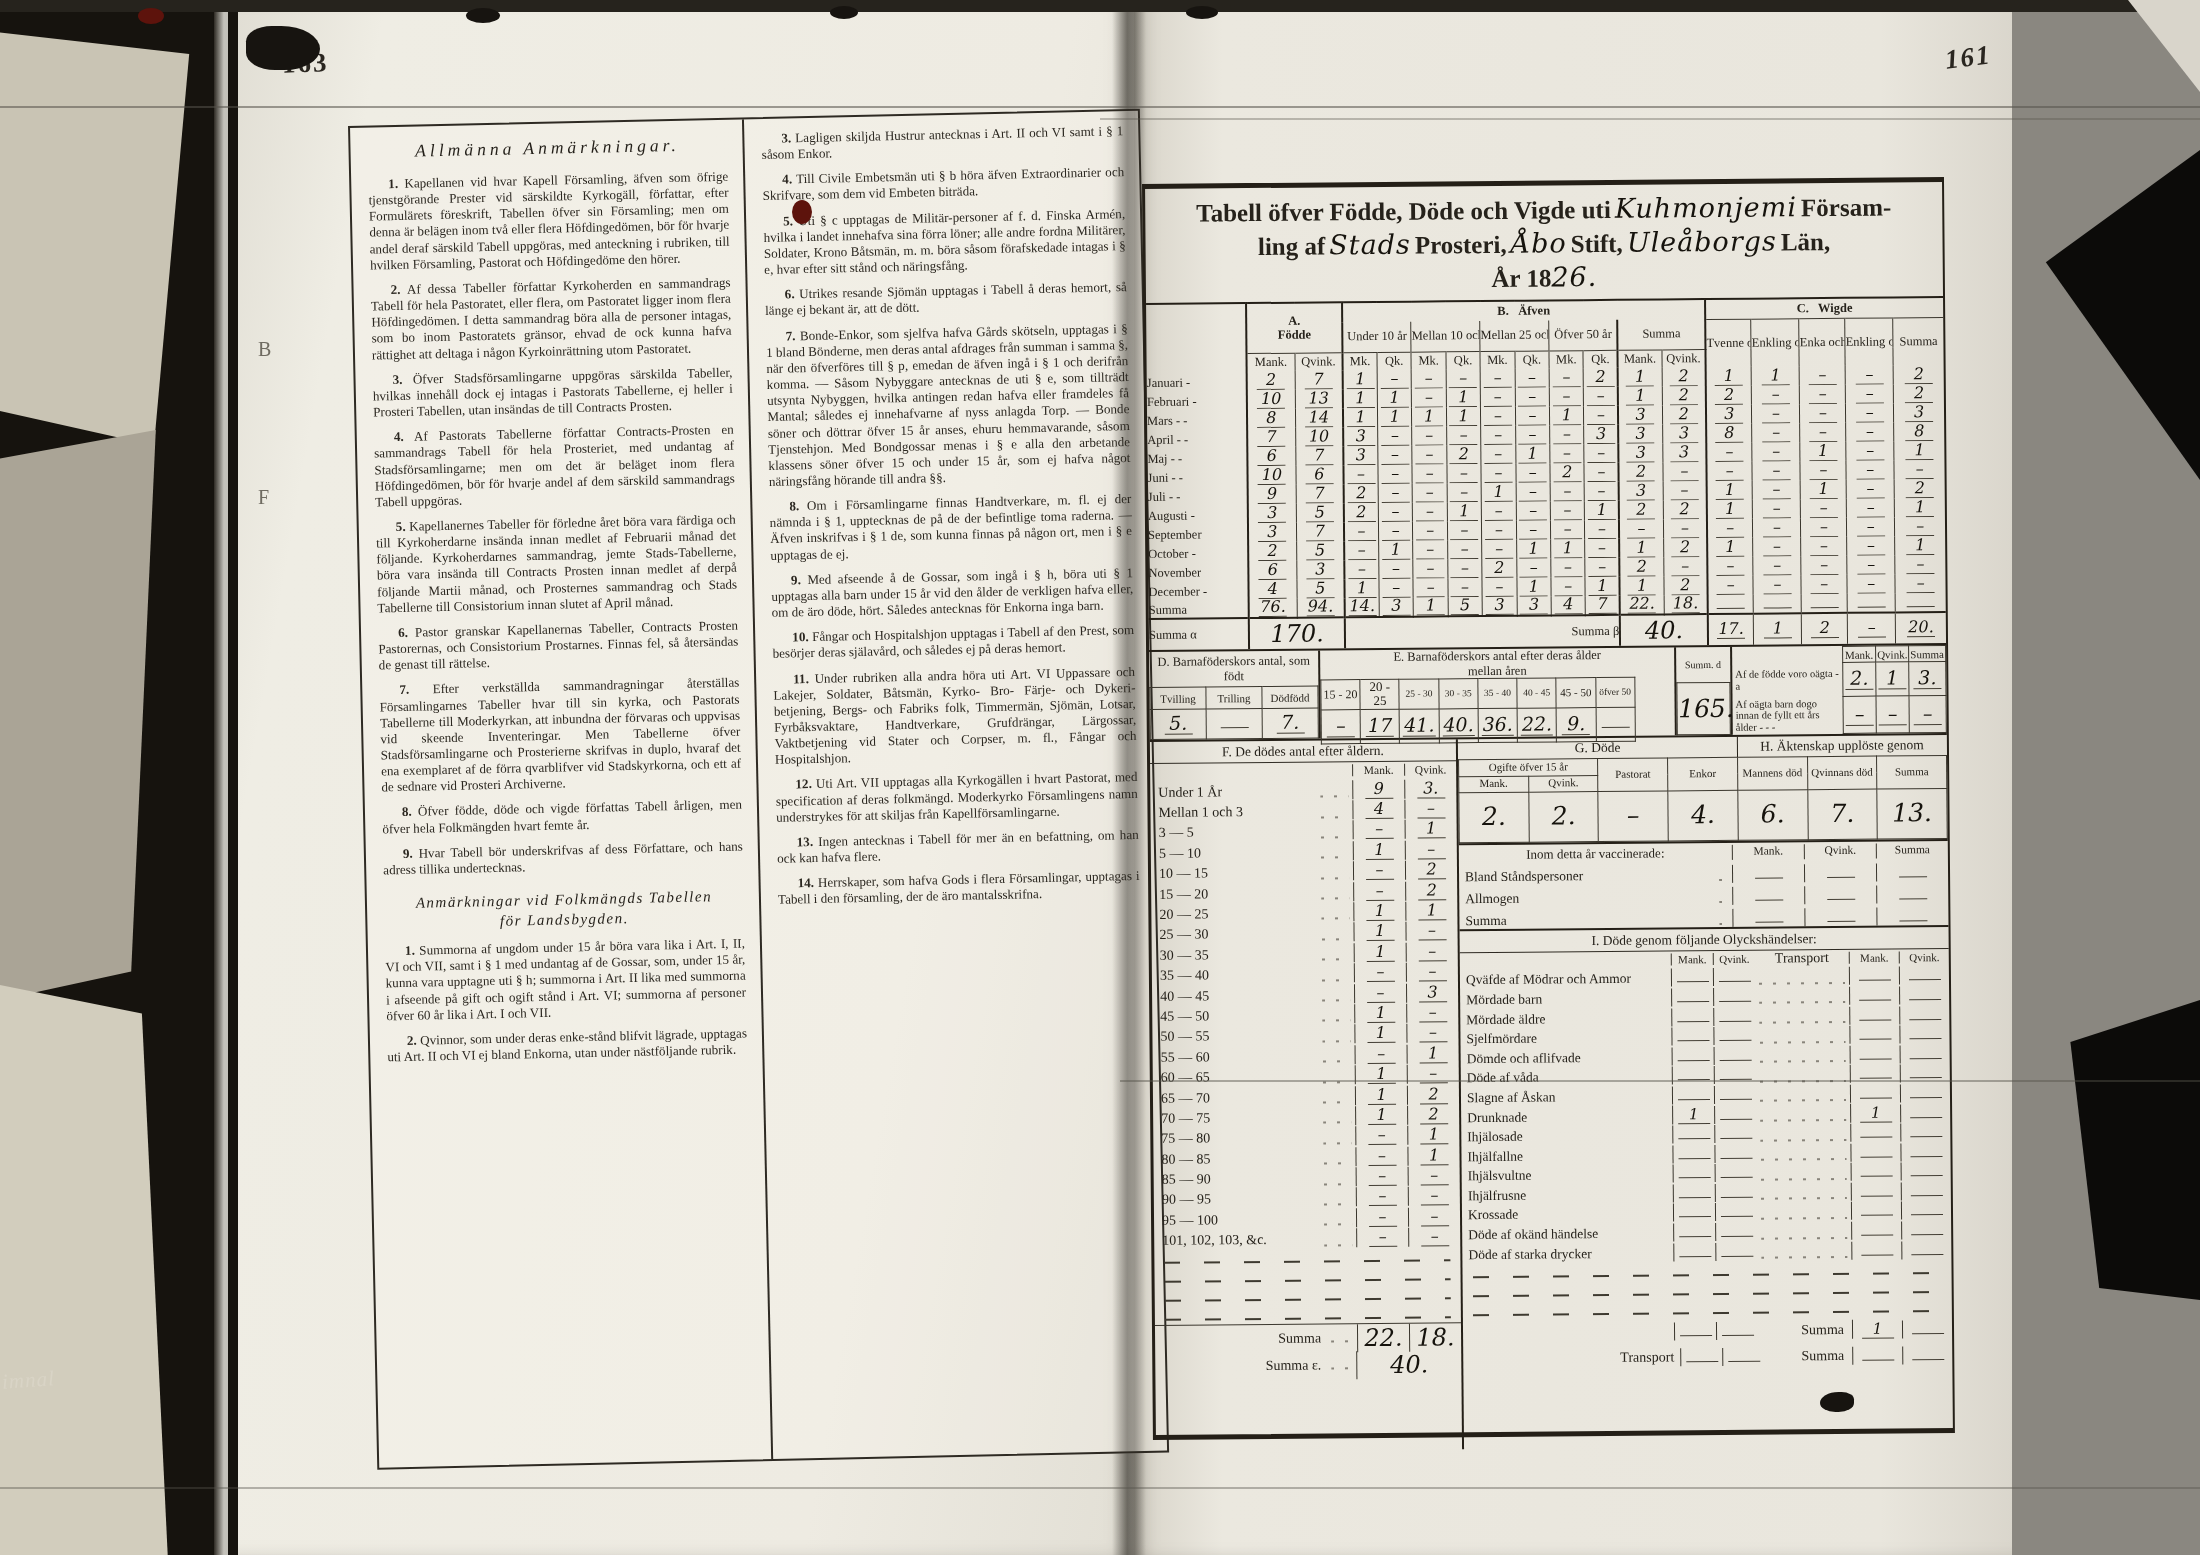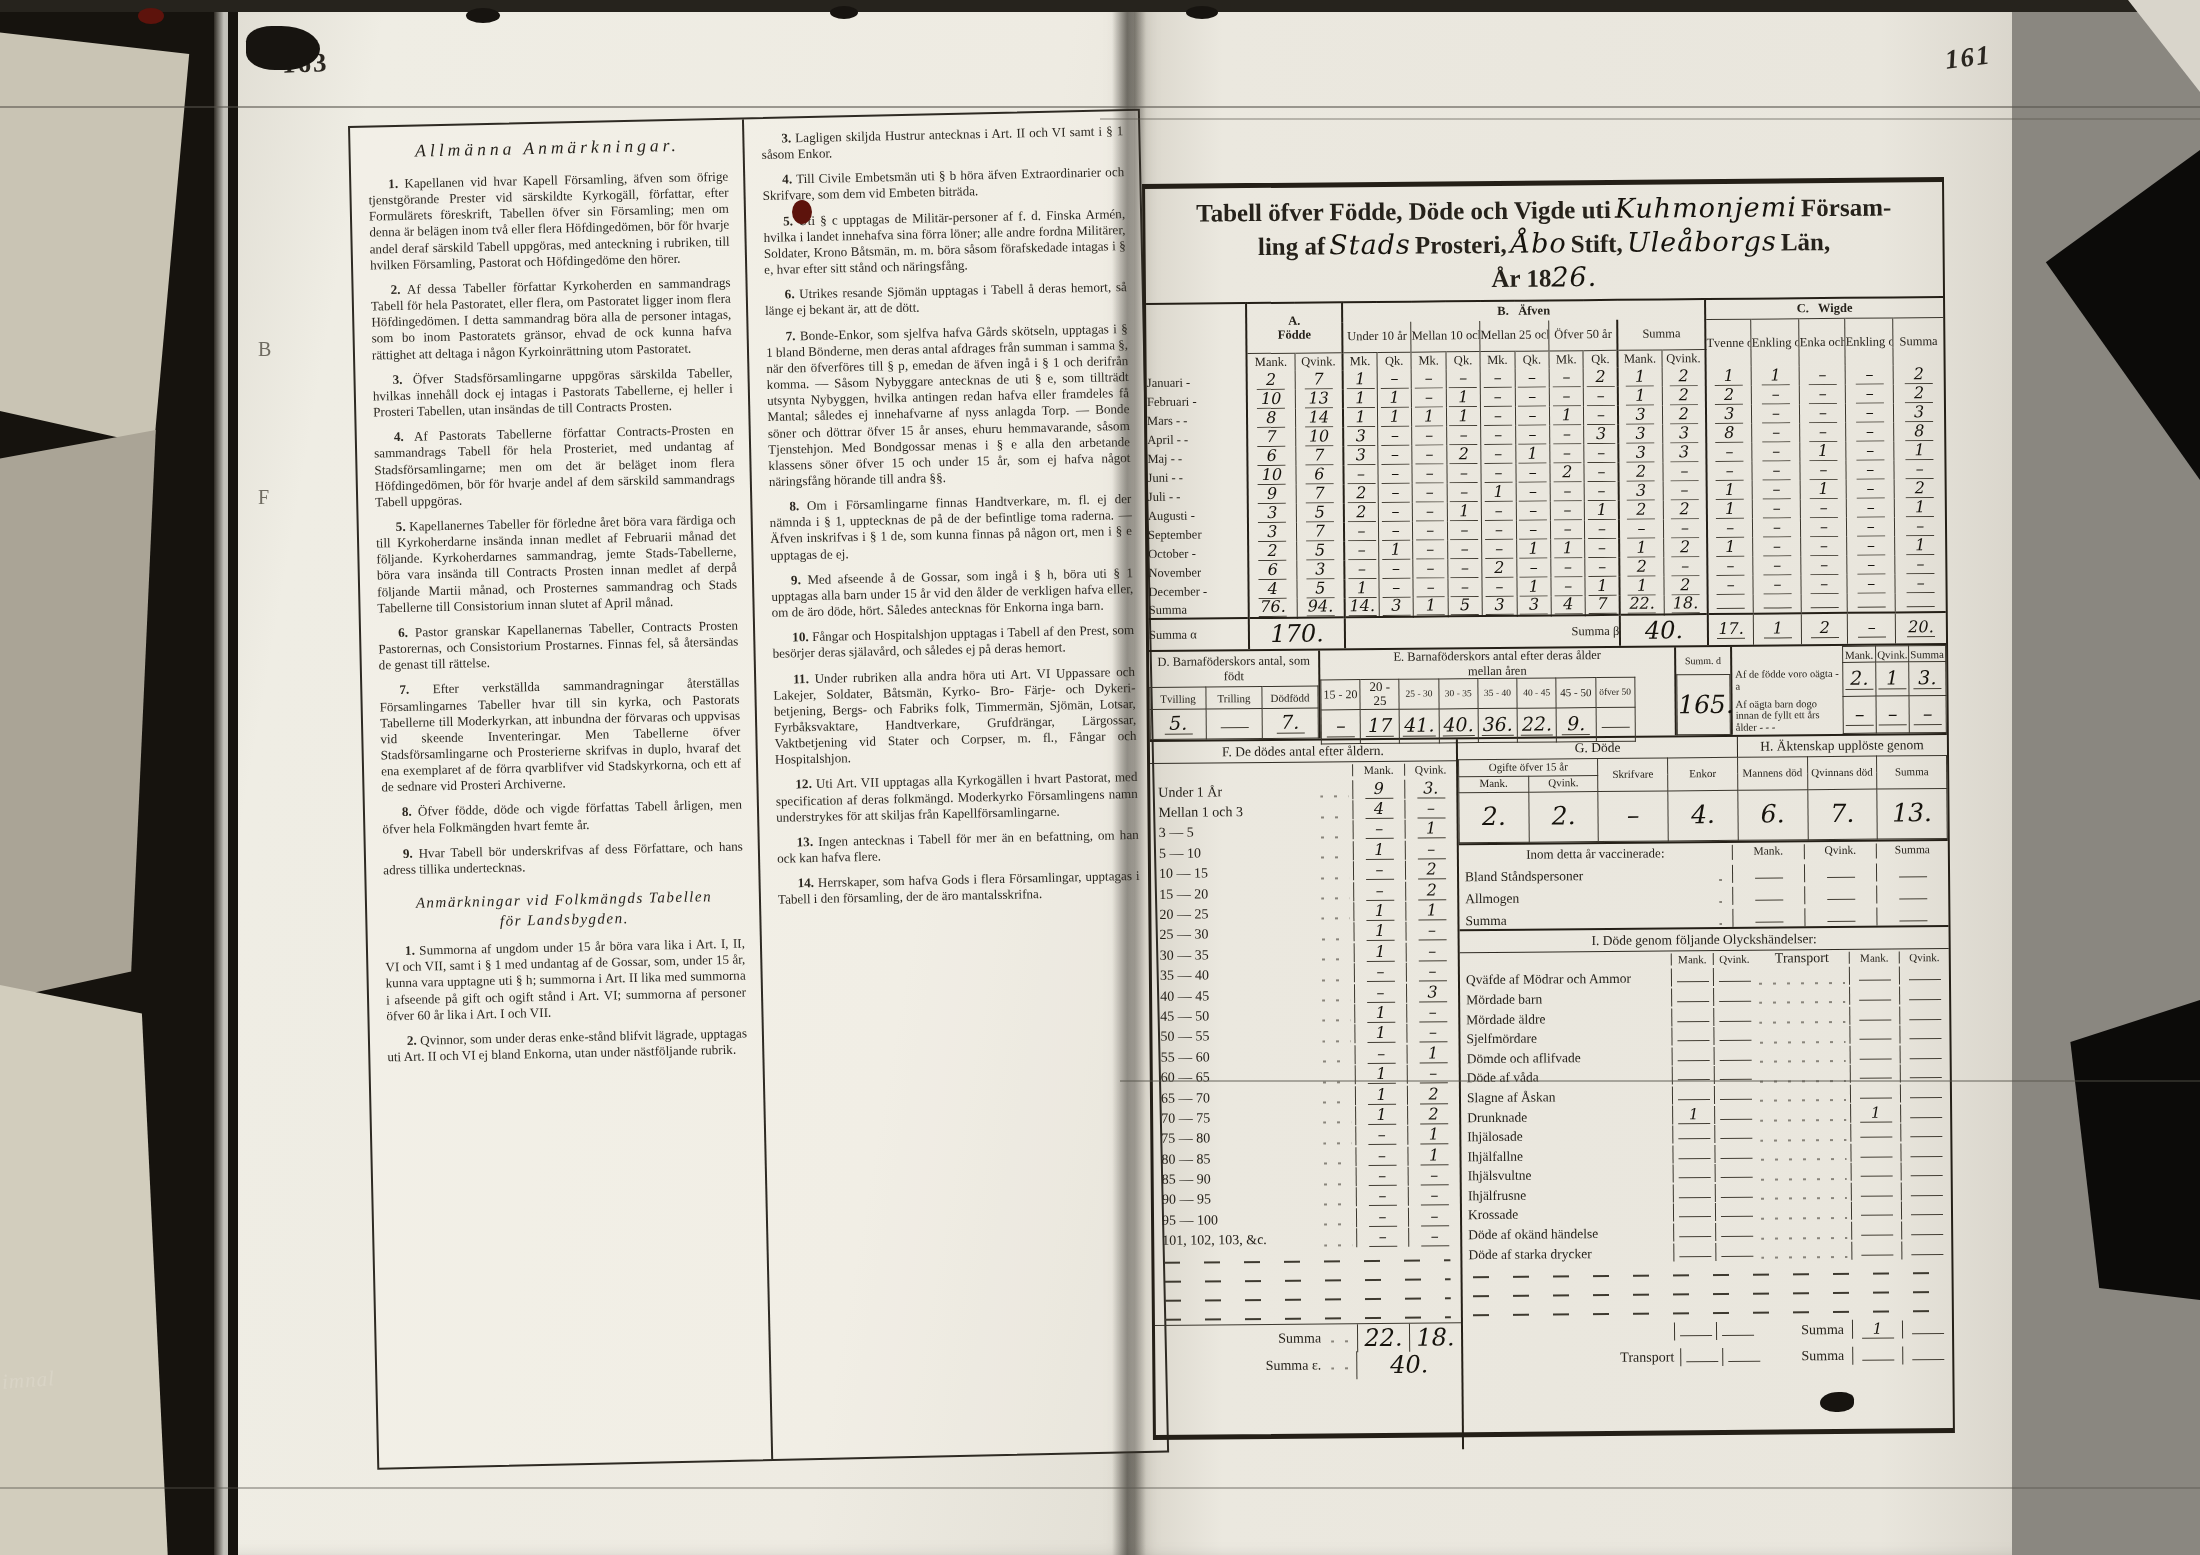--- a/index.html
+++ b/index.html
@@ -659,21 +659,21 @@
               </tr>
         </tbody>
           </table>
       </div>
       <div class="blk" style="width:58px">
         <table style="width:100%;height:100%">
           <tbody>
               <tr>
                 <td class="t" style="font-size:10px">Summ. d</td>
               </tr>
-          <tr style="height:60px">
+          <tr style="height:52px">
                 <td><span class="hw" style="font-size:25px">165.</span></td>
               </tr>
         </tbody>
           </table>
       </div>
       <div style="flex:1">
         <table style="width:100%;height:100%">
           <tbody>
               <tr style="height:16px">
             <td style="border:none;width:108px"></td>
@@ -889,21 +889,21 @@
       <div class="rcol">
 
         <table class="gh" style="width:100%">
           <tbody>
               <tr style="height:20px">
             <td colspan="4" class="t">G.  Döde</td>
             <td colspan="3" class="t" style="border-left:1.5px solid #241f17">H.  Äktenskap upplöste genom</td>
           </tr>
           <tr style="height:17px">
             <td colspan="2">Ogifte öfver 15 år</td>
-            <td rowspan="2" style="width:64px">Skrifvare</td>
+            <td rowspan="2" style="width:64px">Pastorat</td>
             <td rowspan="2" style="width:64px">Enkor</td>
             <td rowspan="2" style="width:62px;border-left:1.5px solid #241f17">Mannens död</td>
             <td rowspan="2" style="width:62px">Qvinnans död</td>
             <td rowspan="2" style="width:58px">Summa</td>
           </tr>
           <tr style="height:16px">
             <td style="width:56px">Mank.</td>
             <td style="width:60px">Qvink.</td>
           </tr>
           <tr style="height:50px">

